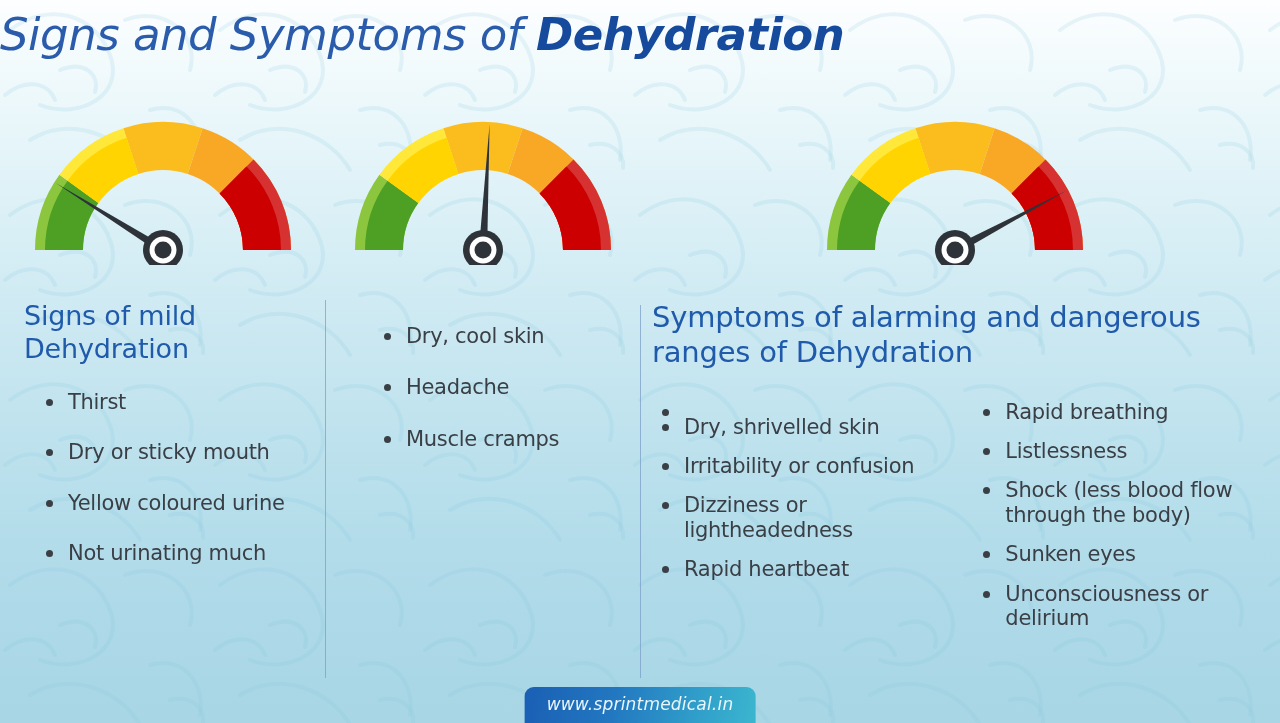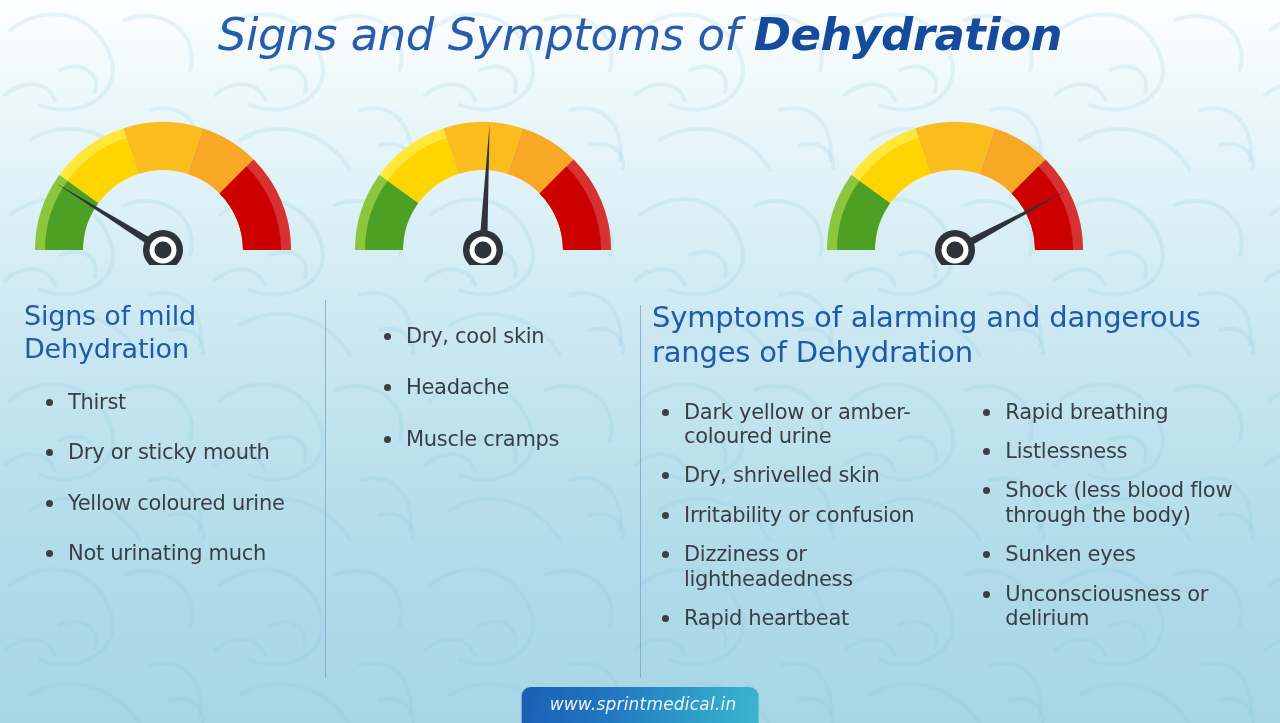--- a/index.html
+++ b/index.html
@@ -37,21 +37,21 @@
     opacity: .55;
     pointer-events: none;
   }
 
   
   .title-wrap {
     position: absolute;
     top: 8px;
     left: 0;
     width: 1280px;
-    text-align: center;
+    text-align: left;
     white-space: nowrap;
   }
   .title-light {
     font-family: "DejaVu Sans", sans-serif;
     font-style: italic;
     font-weight: 400;
     font-size: 45px;
     color: #2a5cab;
     letter-spacing: -0.5px;
   }
@@ -120,21 +120,21 @@
   .gap-a li { margin-bottom: 26px; }
   .gap-b li { margin-bottom: 27px; }
   .gap-c li { margin-bottom: 15px; }
 
   
   .footer-badge {
     position: absolute;
     left: 50%;
     transform: translateX(-50%);
     bottom: 0;
-    padding: 7px 22px 9px 28px;
+    padding: 7px 22px 9px 22px;
     border-radius: 9px 9px 0 0;
     background: linear-gradient(100deg, #1a5fb4 0%, #2277c0 38%, #2f9cc9 72%, #3bb6cf 100%);
     color: #eaf6fb;
     font-family: "DejaVu Sans", sans-serif;
     font-style: italic;
     font-size: 17px;
     letter-spacing: .2px;
     white-space: nowrap;
   }
 </style>
@@ -256,21 +256,21 @@
       <li><span class="bullet"></span><span>Headache</span></li>
       <li><span class="bullet"></span><span>Muscle cramps</span></li>
     </ul>
   </div>
 
   <div class="col" style="left:652px; top:300px; width:618px;">
     <div class="col-head head-lg">Symptoms of alarming and dangerous ranges of Dehydration</div>
 
     <div style="display:flex; gap:16px; margin-top:22px;">
       <ul class="items gap-c" style="width:300px; margin-left:8px;">
-        <li><span class="bullet"></span><span>Dark yellow or amber-coloured urine</span></li>
+        <li><span class="bullet"></span></li>
         <li><span class="bullet"></span><span>Dry, shrivelled skin</span></li>
         <li><span class="bullet"></span><span>Irritability or confusion</span></li>
         <li><span class="bullet"></span><span>Dizziness or lightheadedness</span></li>
         <li><span class="bullet"></span><span>Rapid heartbeat</span></li>
       </ul>
 
       <ul class="items gap-c" style="width:290px;">
         <li><span class="bullet"></span><span>Rapid breathing</span></li>
         <li><span class="bullet"></span><span>Listlessness</span></li>
         <li><span class="bullet"></span><span>Shock (less blood flow through the body)</span></li>

